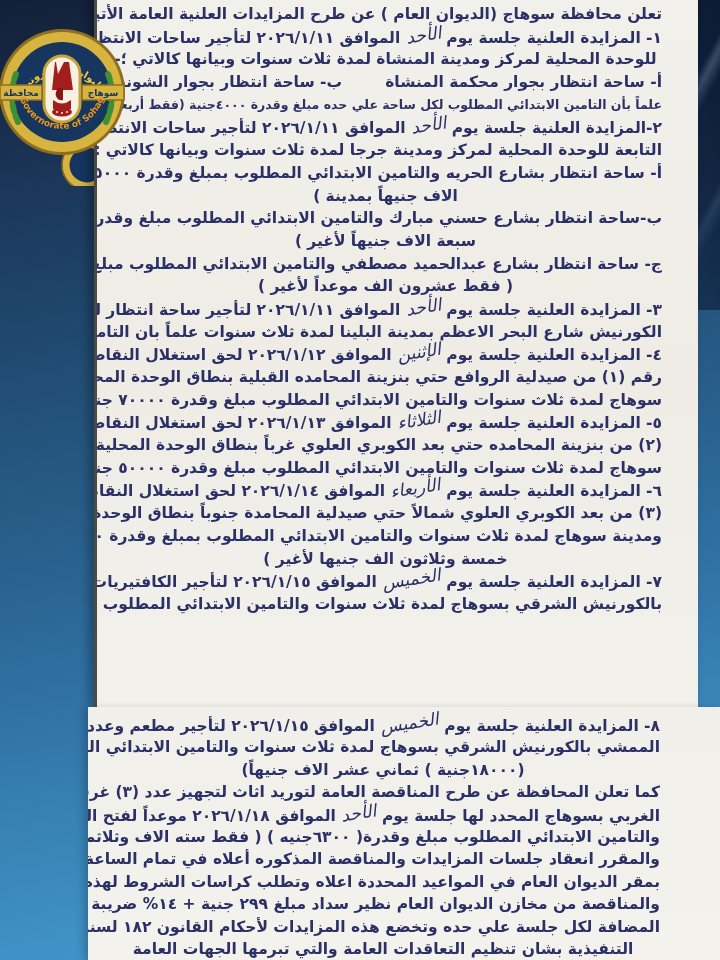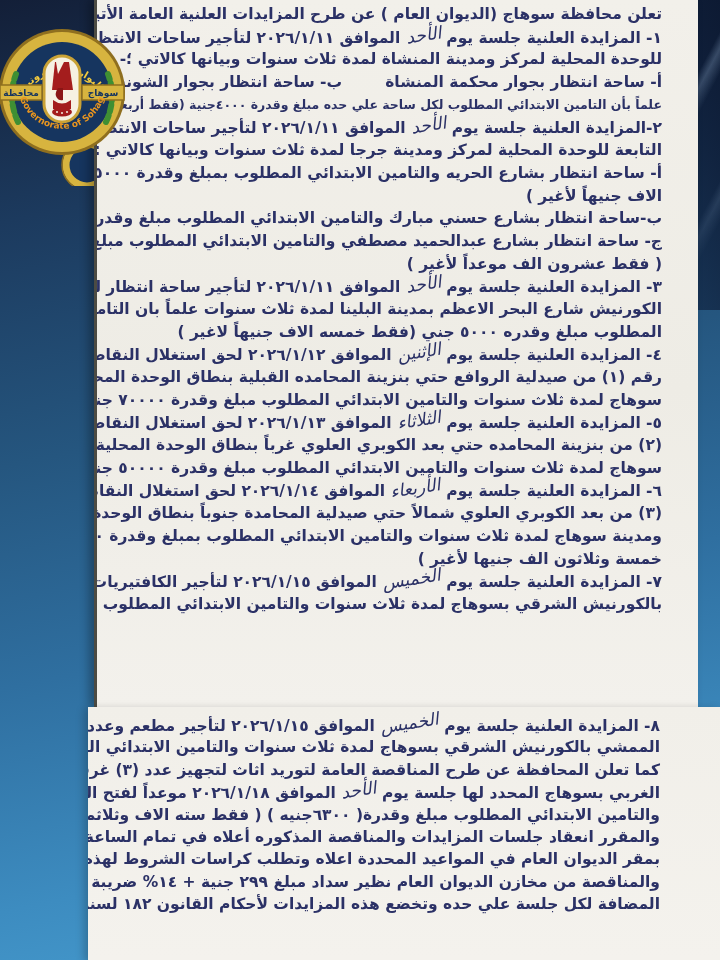--- a/index.html
+++ b/index.html
@@ -34,21 +34,21 @@
     left:88px;top:707px;width:632px;height:253px;
     background:linear-gradient(180deg,#f1efe9,#f4f2ed);
     box-shadow:-4px 2px 8px rgba(0,0,0,.22);
   }
   .lines{position:absolute;inset:0;direction:rtl;color:#2b3166;font-weight:700;}
   .doc-top  .lines{padding:3px 36px 0 12px;}
   .doc-bottom .lines{padding:7px 60px 0 18px;}
   .line{height:22.7px;line-height:22.7px;white-space:nowrap;font-size:15.5px;}
   .doc-bottom .line{height:22.4px;line-height:22.4px;}
   .a-r{text-align:right;}
-  .a-c{text-align:right;}
+  .a-c{text-align:center;}
   .s-s{font-size:12.5px;}
   .hw{
     display:inline-block;font-weight:400;font-style:italic;
     transform:rotate(-9deg);position:relative;top:-2px;
     font-size:1.12em;letter-spacing:-1px;
   }
   .logo{position:absolute;left:-2px;top:16px;width:132px;height:152px;z-index:30;}
 </style>
 </head>
 <body>
@@ -66,53 +66,55 @@
 <div class="doc doc-top">
   <div class="lines" id="linesTop">
       <div class="line a-r">تعلن محافظة سوهاج (الديوان العام ) عن طرح المزايدات العلنية العامة الأتية :-</div>
       <div class="line a-r">١- المزايدة العلنية جلسة يوم <span class="hw">الأحد</span> الموافق ٢٠٢٦/١/١١ لتأجير ساحات الانتظار للسيارات التابعة</div>
       <div class="line a-c">للوحدة المحلية لمركز ومدينة المنشاة لمدة ثلاث سنوات وبيانها كالاتي ؛-</div>
       <div class="line a-r">أ-  ساحة انتظار بجوار محكمة المنشاة&nbsp;&nbsp;&nbsp;&nbsp;&nbsp;&nbsp;&nbsp;&nbsp;ب- ساحة انتظار بجوار الشونة</div>
       <div class="line a-r s-s">علماً بأن التامين الابتدائي المطلوب لكل ساحة علي حده مبلغ وقدرة ٤٠٠٠جنية (فقط أربعة الاف جنيهاً لأغير )</div>
       <div class="line a-r">٢-المزايدة العلنية جلسة يوم <span class="hw">الأحد</span> الموافق ٢٠٢٦/١/١١  لتأجير ساحات الانتظار للسيارات</div>
       <div class="line a-r">التابعة للوحدة المحلية لمركز ومدينة جرجا لمدة ثلاث سنوات وبيانها كالاتي :-</div>
       <div class="line a-r">أ-  ساحة انتظار بشارع الحريه والتامين الابتدائي المطلوب بمبلغ وقدرة ٥٠٠٠ جنية (فقط خمسة</div>
-      <div class="line a-c">الاف جنيهاً لأغير )</div>
+      <div class="line a-c">الاف جنيهاً بمدينة )</div>
       <div class="line a-r">ب-ساحة انتظار بشارع حسني مبارك والتامين الابتدائي المطلوب مبلغ وقدرة ٧٠٠٠ جنية ( فقط</div>
+      <div class="line a-c">سبعة الاف جنيهاً لأغير )</div>
       <div class="line a-r">ج- ساحة انتظار بشارع عبدالحميد مصطفي والتامين الابتدائي المطلوب مبلغ وقدرة ٢٠٠٠٠ جنية</div>
       <div class="line a-c">( فقط عشرون الف موعداً لأغير )</div>
       <div class="line a-r">٣- المزايدة العلنية جلسة يوم <span class="hw">الأحد</span> الموافق ٢٠٢٦/١/١١  لتأجير ساحة انتظار للسيارات بمنطقة</div>
       <div class="line a-r">الكورنيش شارع البحر الاعظم بمدينة البلينا لمدة ثلاث سنوات علماً بان التامين الابتدائي</div>
-      <div class="line a-c">المطلوب مبلغ وقدره ٥٠٠٠ جني (فقط خمسه الاف جنيهاً لاغير )</div>
       <div class="line a-r">٤- المزايدة العلنية جلسة يوم <span class="hw">الإثنين</span> الموافق ٢٠٢٦/١/١٢ لحق استغلال النقاط الإعلانية بالمنطقة</div>
       <div class="line a-r">رقم (١) من صيدلية الروافع حتي بنزينة المحامده القبلية بنطاق الوحدة المحلية لمركز ومدينه</div>
       <div class="line a-r">سوهاج لمدة ثلاث سنوات والتامين الابتدائي المطلوب مبلغ وقدرة ٧٠٠٠٠ جنية ( فقط سبعون</div>
       <div class="line a-r">٥- المزايدة العلنية جلسة يوم <span class="hw">الثلاثاء</span> الموافق ٢٠٢٦/١/١٣ لحق استغلال النقاط الاعلانية بالمنطقة رقم</div>
       <div class="line a-r">(٢) من بنزينة المحامده حتي بعد الكوبري العلوي غرباً  بنطاق الوحدة المحلية لمركز ومدينه</div>
       <div class="line a-r">سوهاج لمدة ثلاث سنوات والتامين الابتدائي المطلوب مبلغ وقدرة ٥٠٠٠٠ جنية ( فقط خمسون</div>
       <div class="line a-r">٦- المزايدة العلنية جلسة يوم <span class="hw">الأربعاء</span> الموافق ٢٠٢٦/١/١٤ لحق استغلال النقاط الاعلانية بالمنطقة رقم</div>
       <div class="line a-r">(٣) من بعد الكوبري العلوي شمالاً حتي صيدلية المحامدة جنوباً بنطاق الوحدة المحلية لمركز</div>
       <div class="line a-r">ومدينة سوهاج لمدة ثلاث سنوات والتامين الابتدائي المطلوب بمبلغ وقدرة ٣٥٠٠٠ جنيه ( فقط</div>
       <div class="line a-c">خمسة وثلاثون الف جنيها لأغير )</div>
       <div class="line a-r">٧- المزايدة العلنية جلسة يوم <span class="hw">الخميس</span> الموافق ٢٠٢٦/١/١٥ لتأجير الكافتيريات ارقام (١-٣)</div>
       <div class="line a-r">بالكورنيش الشرقي بسوهاج لمدة ثلاث سنوات والتامين الابتدائي المطلوب لكل كافتيريا علي حده</div>
     </div>
 </div>
 
 <div class="doc doc-bottom">
   <div class="lines" id="linesBottom">
       <div class="line a-r">٨- المزايدة العلنية جلسة يوم <span class="hw">الخميس</span> الموافق ٢٠٢٦/١/١٥ لتأجير مطعم وعدد(٢)ملاهي داخل</div>
       <div class="line a-r">الممشي بالكورنيش الشرقي بسوهاج لمدة ثلاث سنوات والتامين الابتدائي المطلوب مبلغ وقدرة</div>
+      <div class="line a-c">(١٨٠٠٠جنية ) ثماني عشر  الاف جنيهاً)</div>
       <div class="line a-r">كما تعلن المحافظة عن طرح المناقصة العامة لتوريد اثاث لتجهيز عدد (٣) غرف بمرسي الكورنيش</div>
       <div class="line a-r">الغربي بسوهاج المحدد لها جلسة يوم <span class="hw">الأحد</span> الموافق ٢٠٢٦/١/١٨ موعداً  لفتح المظاريف الفنية</div>
       <div class="line a-r">والتامين الابتدائي المطلوب مبلغ وقدرة( ٦٣٠٠جنيه ) ( فقط سته الاف وثلاثمائة جنيهاً لاغير )</div>
       <div class="line a-r">والمقرر انعقاد جلسات المزايدات والمناقصة  المذكوره أعلاه في تمام الساعة الثانية عشر ظهراً</div>
       <div class="line a-c">بمقر الديوان العام في المواعيد المحددة اعلاه وتطلب كراسات الشروط لهذه المزايدات</div>
       <div class="line a-c">والمناقصة  من مخازن الديوان العام نظير سداد مبلغ ٢٩٩ جنية + ١٤% ضريبة القيمة</div>
       <div class="line a-c">المضافة لكل جلسة علي حده وتخضع هذه المزايدات لأحكام القانون ١٨٢ لسنة ٢٠١٨ ولائحته</div>
+      <div class="line a-c">التنفيذية بشان تنظيم التعاقدات العامة والتي تبرمها الجهات العامة</div>
     </div>
 </div>
 
 <svg class="logo" viewBox="0 0 132 152">
   <circle cx="64" cy="76" r="63" fill="#8f6f1f"></circle>
   <circle cx="64" cy="76" r="60" fill="#d7b43f"></circle>
   <circle cx="64" cy="76" r="50" fill="#16355f"></circle>
 
   <path id="arcTop" d="M 21 88 A 45 45 0 0 1 107 88" fill="none"></path>
   <text font-size="10" font-weight="bold" fill="#f2ca3e">

